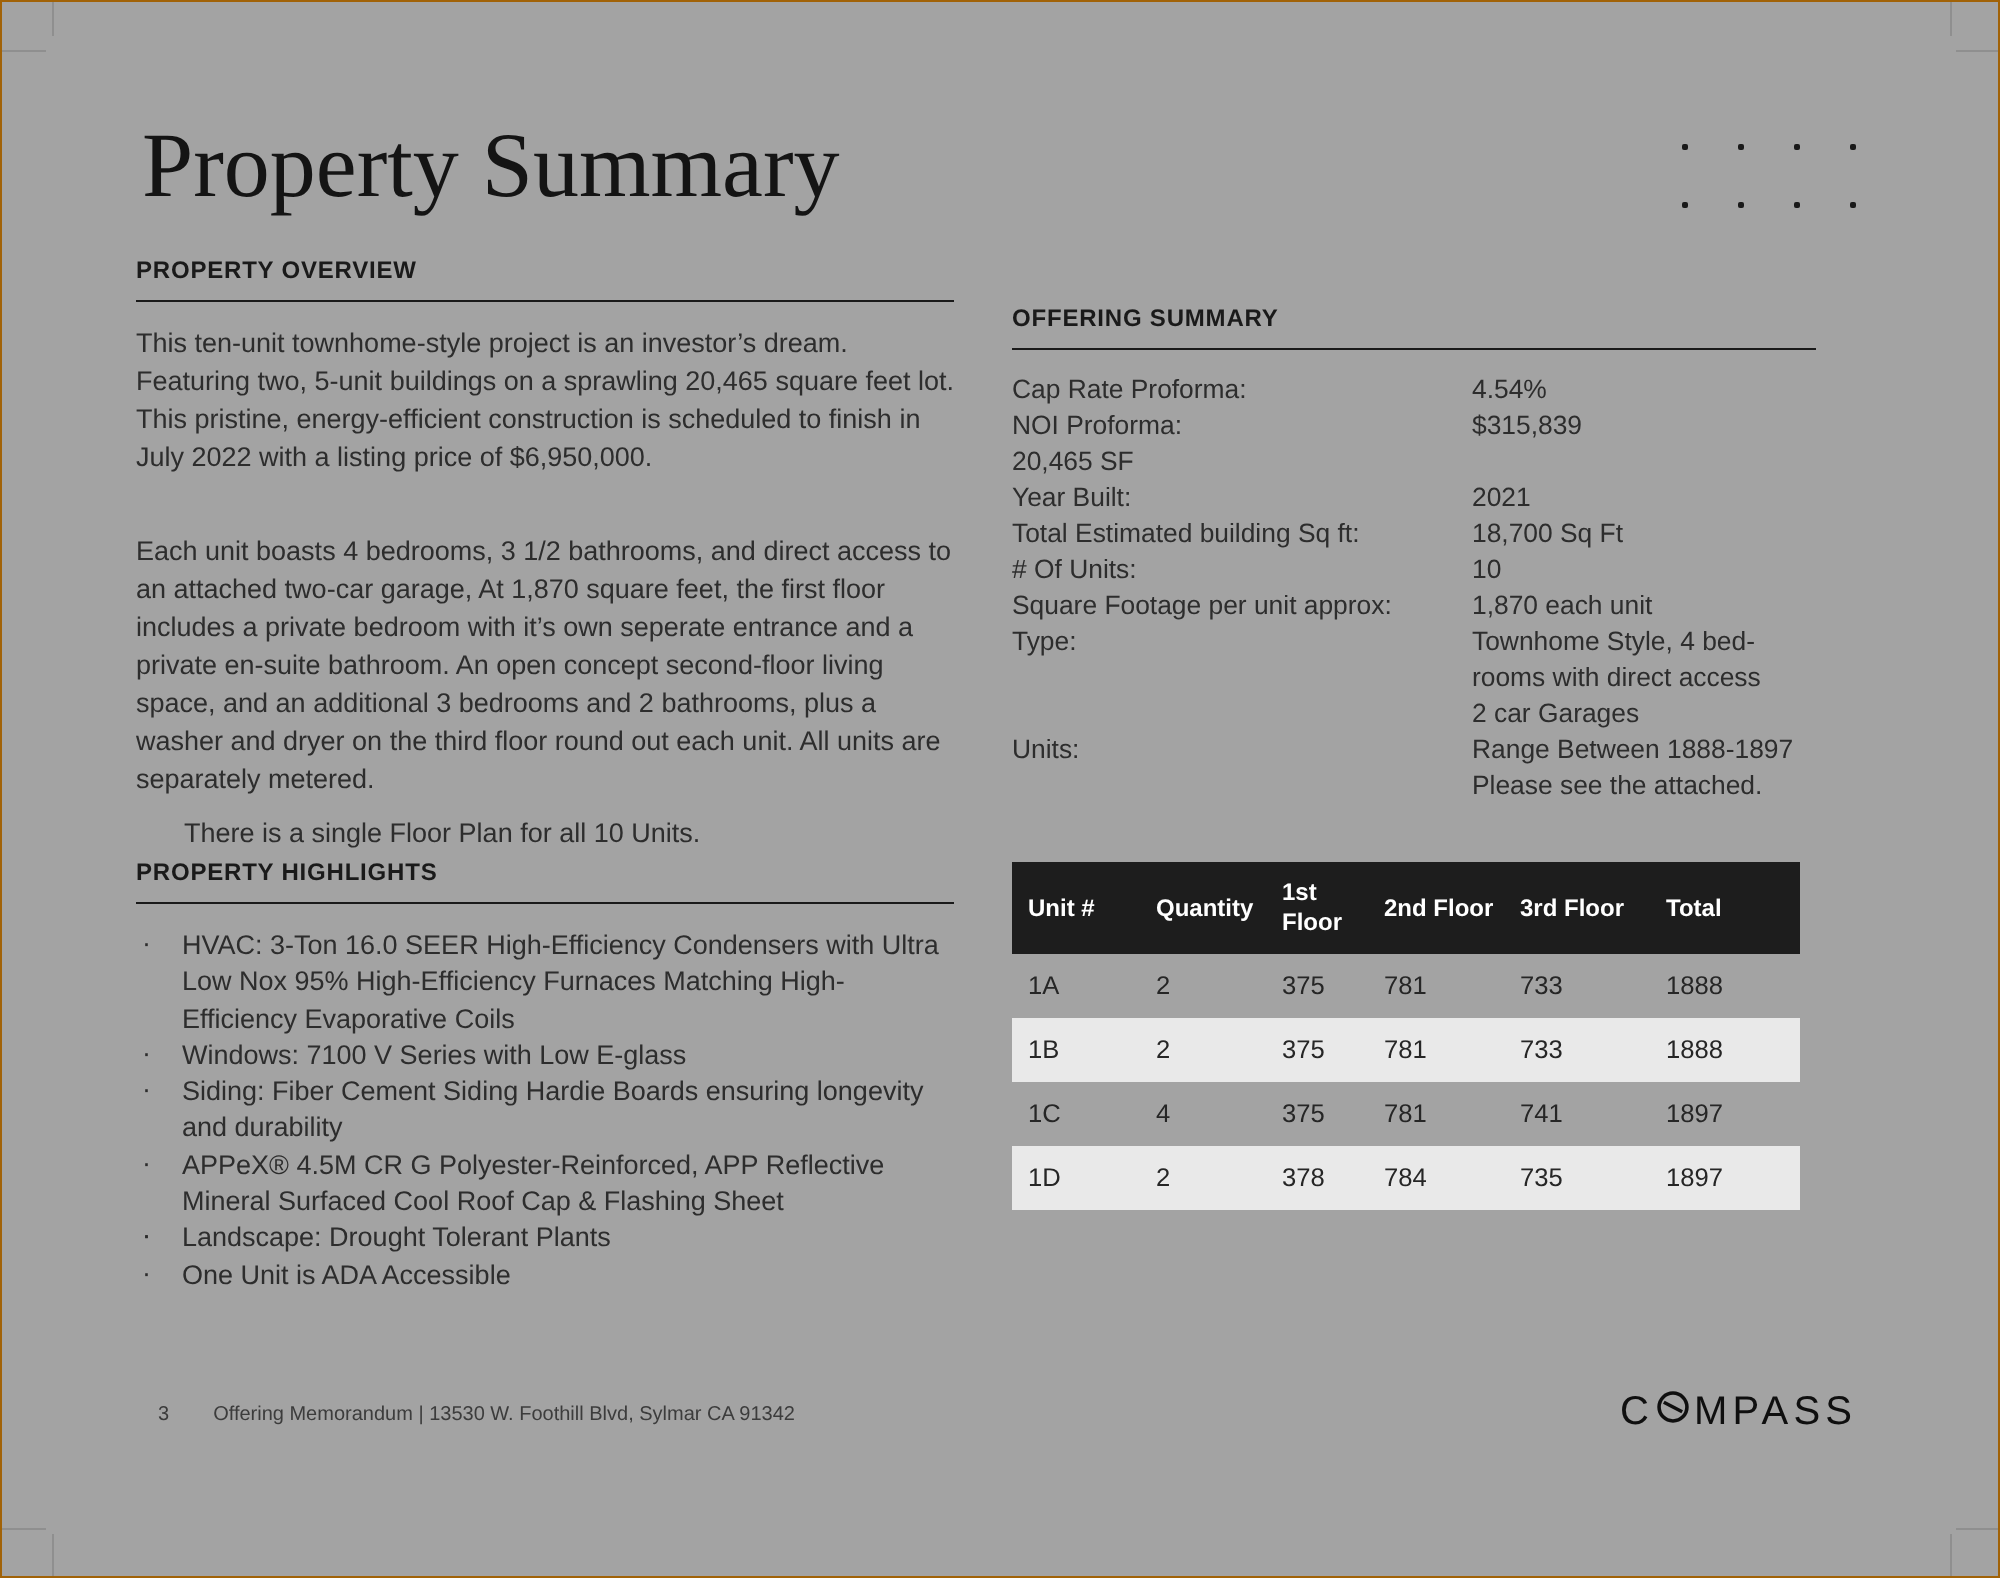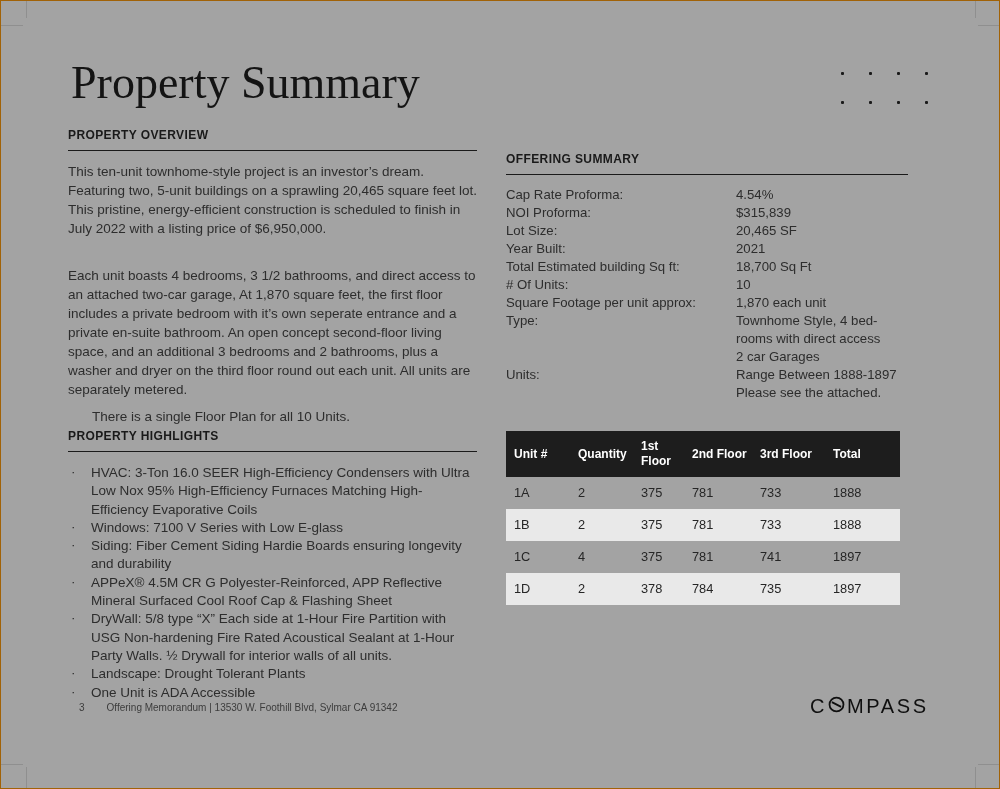--- a/index.html
+++ b/index.html
@@ -128,40 +128,39 @@
   </section>
 
   <section class="highlights">
     <div class="sec-heading">PROPERTY HIGHLIGHTS</div>
     <hr class="sec-rule">
     <ul class="bullet-list">
         <li><span class="bullet">·</span><span>HVAC: 3-Ton 16.0 SEER High-Efficiency Condensers with Ultra Low Nox 95% High-Efficiency Furnaces Matching High-Efficiency Evaporative Coils</span></li>
         <li><span class="bullet">·</span><span>Windows: 7100 V Series with Low E-glass</span></li>
         <li><span class="bullet">·</span><span>Siding: Fiber Cement Siding Hardie Boards ensuring longevity and durability</span></li>
         <li><span class="bullet">·</span><span>APPeX® 4.5M CR G Polyester-Reinforced, APP Reflective Mineral Surfaced Cool Roof Cap &amp; Flashing Sheet</span></li>
-        <li><span class="bullet">·</span><span>DryWall: 5/8 type “X” Each side at 1-Hour Fire Partition with USG Non-hardening Fire Rated Acoustical Sealant at 1-Hour Party Walls. ½ Drywall for interior walls of all units.</span></li>
+        <li><span class="bullet">·</span></li>
         <li><span class="bullet">·</span><span>Landscape: Drought Tolerant Plants</span></li>
         <li><span class="bullet">·</span><span>One Unit is ADA Accessible</span></li>
       </ul>
   </section>
 
   <section class="offering">
     <div class="sec-heading">OFFERING SUMMARY</div>
     <hr class="sec-rule">
     <div class="offering-rows">
         <div class="kv-row">
           <div class="kv-label">Cap Rate Proforma:</div>
           <div class="kv-value">4.54%</div>
         </div>
         <div class="kv-row">
           <div class="kv-label">NOI Proforma:</div>
           <div class="kv-value">$315,839</div>
         </div>
         <div class="kv-row">
-          <div class="kv-label">Lot Size:</div>
           <div class="kv-value">20,465 SF</div>
         </div>
         <div class="kv-row">
           <div class="kv-label">Year Built:</div>
           <div class="kv-value">2021</div>
         </div>
         <div class="kv-row">
           <div class="kv-label">Total Estimated building Sq ft:</div>
           <div class="kv-value">18,700 Sq Ft</div>
         </div>

